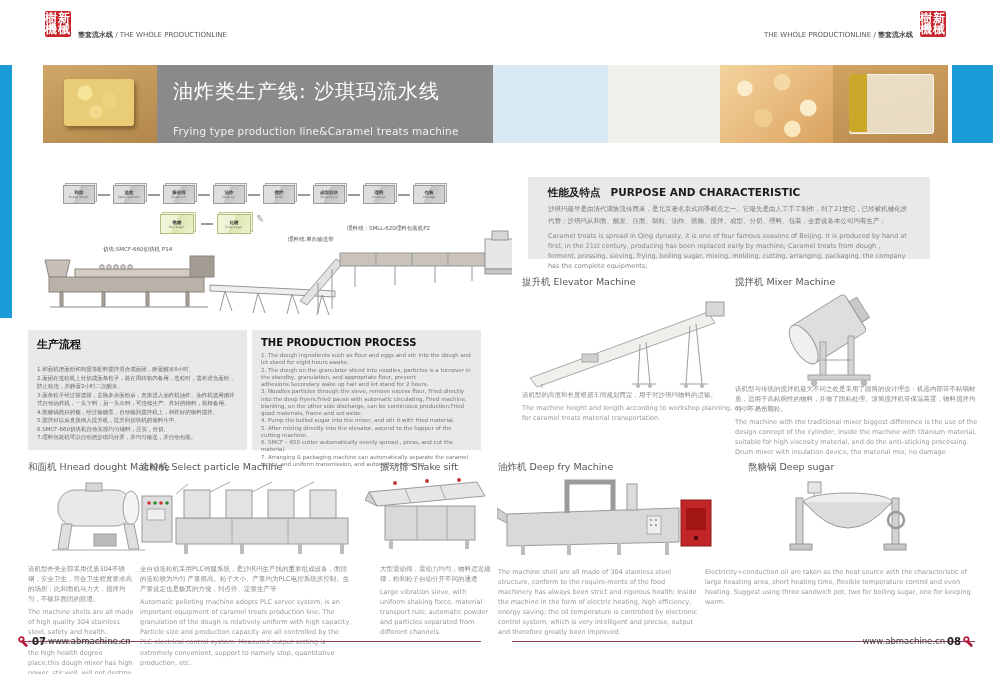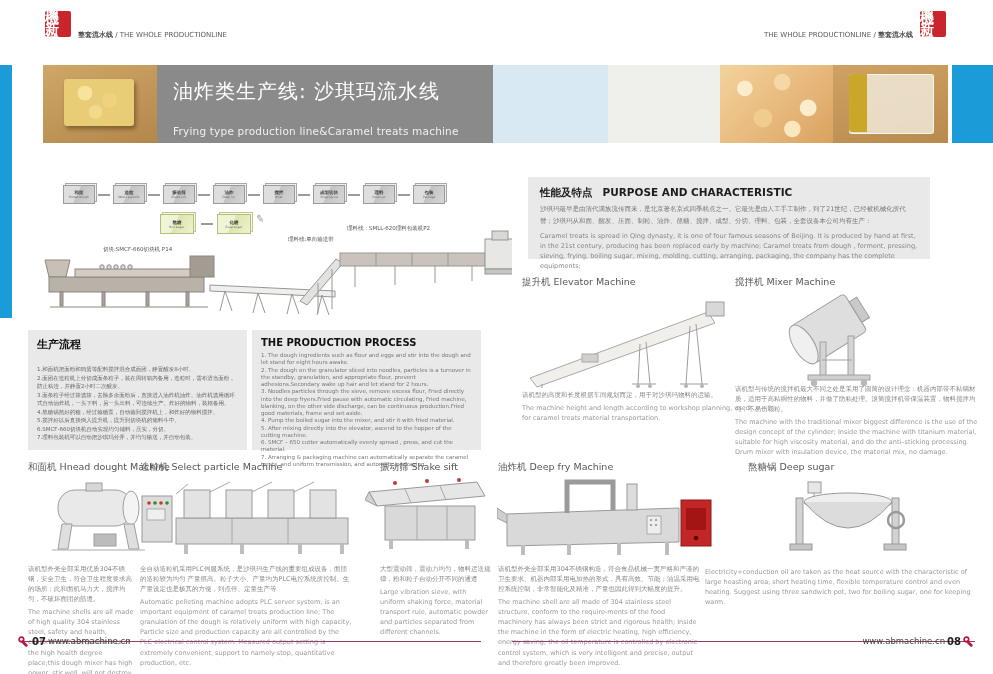--- a/index.html
+++ b/index.html
@@ -1,21 +1,21 @@
 <!DOCTYPE html>
 <html><head>
 <meta charset="utf-8">
 <style>
   *{margin:0;padding:0;box-sizing:border-box}
   html,body{width:993px;height:674px}
   body{position:relative;background:#fff;font-family:"DejaVu Sans","Liberation Sans",sans-serif;color:#333;overflow:hidden}
   .abs{position:absolute}
 
   
-  .seal{width:26px;height:26px;background:#c9252c;color:#fff;display:flex;flex-direction:column;justify-content:center;align-items:center;font-size:14px;line-height:11px;font-weight:bold;border-radius:2px;letter-spacing:1px}
+  .seal{width:26px;height:26px;background:#c9252c;color:#fff;display:flex;flex-direction:row;justify-content:center;align-items:center;font-size:12px;line-height:11px;font-weight:bold;border-radius:2px;letter-spacing:1px}
   .hdr-text{font-size:7px;color:#4a4a4a;white-space:nowrap}
   .hdr-text .zh{font-weight:bold}
   .hdr-text .en{color:#5a5a5a}
 
   
   .blue{background:#1b9bd7}
   .banner-gray{background:#8a8a8a;color:#fff;padding:13px 2px 0 16px}
   .banner-gray .t-zh{font-size:20px;letter-spacing:1px}
   .banner-gray .t-en{font-size:10.5px;color:#f0f0f0;margin-top:20px;letter-spacing:.2px}
   .photo1{background:linear-gradient(160deg,#cfa768,#b3874b)}
@@ -41,21 +41,21 @@
   .fstep{width:32px;height:19px;flex:0 0 auto;background:linear-gradient(115deg,#dedede 44%,#c3c3c3 46%,#d6d6d6);border:1px solid #9b9b9b;box-shadow:2px -2px 0 -1px #efefef,2px -2px 0 0 #a8a8a8;display:flex;flex-direction:column;align-items:center;justify-content:center;text-align:center}
   .fstep .fz{font-size:4.5px;font-weight:bold;color:#444;line-height:5px}
   .fstep .fe{font-size:3.5px;color:#666;line-height:4px;white-space:nowrap;transform:scale(.85)}
   .fdash{width:12px;height:2px;background:#9b9b9b;margin:0 3px;flex:0 0 auto}
   .fstep.yellow{background:linear-gradient(115deg,#f0f4d6 44%,#dde4ae 46%,#eef2cf);border-color:#b4bd7d;box-shadow:2px -2px 0 -1px #f7f9e8,2px -2px 0 0 #c0c98c}
   .pencil{position:absolute;font-size:10px;color:#999;transform:rotate(8deg)}
   .dlabel{position:absolute;font-size:5.5px;color:#555;white-space:nowrap}
 
   
   .graybox{background:#e9e9e9}
-  #purpose{left:528px;top:177px;width:402px;height:82px;padding:9px 12px}
+  #purpose{left:528px;top:177px;width:402px;height:82px;padding:9px 20px}
   #purpose .pt{font-size:10.5px;font-weight:bold;color:#1c1c1c}
   #purpose .pt .sp{display:inline-block;width:10px}
   #purpose .pzh{font-size:6.5px;color:#777;line-height:1.8;margin-top:4px}
   #purpose .pen{font-size:6.5px;color:#888;line-height:1.5;margin-top:5px}
 
   #proc-zh{left:28px;top:330px;width:219px;height:120px;padding:7px 9px}
   #proc-zh .bt{font-size:11px;font-weight:bold;color:#111;margin-bottom:13px}
   #proc-zh .pi{font-size:5.5px;color:#666;line-height:1.55}
   #proc-en{left:252px;top:330px;width:229px;height:120px;padding:7px 9px}
   #proc-en .bt{font-size:10px;font-weight:bold;color:#111;margin-bottom:4px}
@@ -364,21 +364,20 @@
 </div>
 <div class="cap" style="left:140px;top:564px;width:213px">
   <div class="zh">全自动造粒机采用PLC伺服系统，是沙琪玛生产线的重要组成设备，面团的造粒较为均匀 产量很高。粒子大小、产量均为PLC电控系统所控制。生产量设定也是极其的方便，到点停、定量生产等</div>
   <div class="en">Automatic pelleting machine adopts PLC server system, is an important equipment of caramel treats production line; The granulation of the dough is relatively uniform with high capacity, Particle size and production capacity are all controlled by the PLC electrical control system. Measured output setting is extremely convenient, support to namely stop, quantitative production, etc.</div>
 </div>
 <div class="cap" style="left:380px;top:564px;width:112px">
   <div class="zh">大型震动筛，震动力均匀，物料运送规律，粉和粒子自动分开不同的通道</div>
   <div class="en">Large vibration sieve, with uniform shaking force, material transport rule, automatic powder and particles separated from different channels.</div>
 </div>
 <div class="cap" style="left:498px;top:564px;width:203px">
-  <div class="zh">该机型外壳全部采用304不锈钢构造，符合食品机械一贯严格和严谨的卫生要求。机器内部采用电加热的形式，具有高效、节能；油温采用电控系统控制，非常智能化及精准，产量也因此得到大幅度的提升。</div>
   <div class="en">The machine shell are all made of 304 stainless steel structure, conform to the require-ments of the food machinery has always been strict and rigorous health; Inside the machine in the form of electric heating, high efficiency, energy saving; the oil temperature is controlled by electronic control system, which is very intelligent and precise, output and therefore greatly been improved.</div>
 </div>
 <div class="cap" style="left:705px;top:564px;width:268px">
   <div class="en">Electricity+conduction oil are taken as the heat source with the characteristic of large heasting area, short heating time, flexible temperature control and even heating. Suggest using three sandwich pot, two for boiling sugar, one for keeping warm.</div>
 </div>
 
 <div class="fline" style="left:20px;top:641px;width:461px"></div>
 <div class="fline" style="left:512px;top:641px;width:463px"></div>
 
 <div class="foot" style="left:18px">

